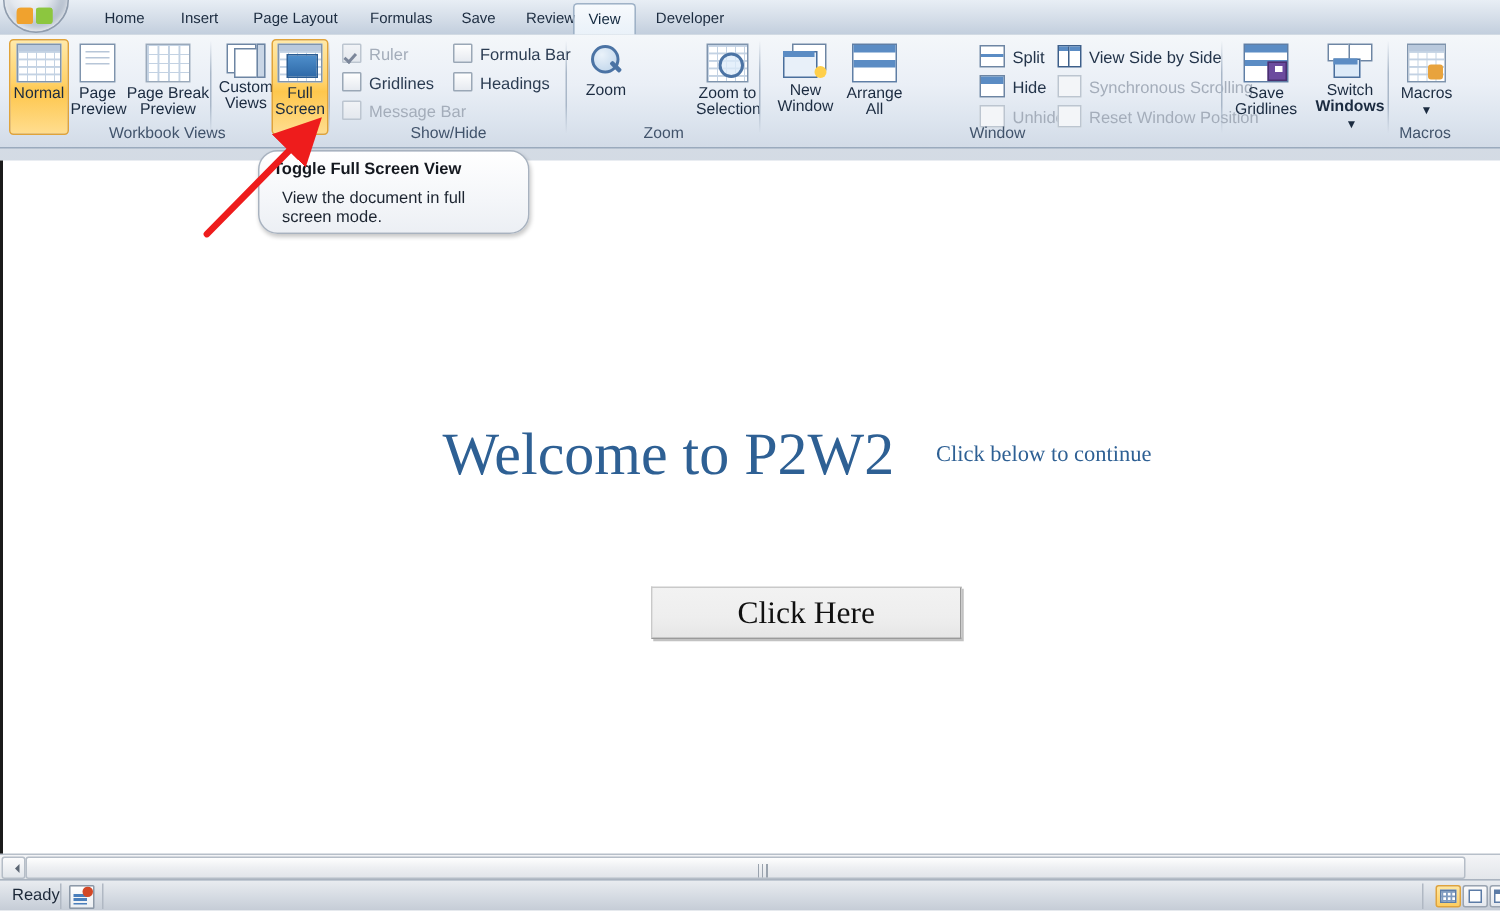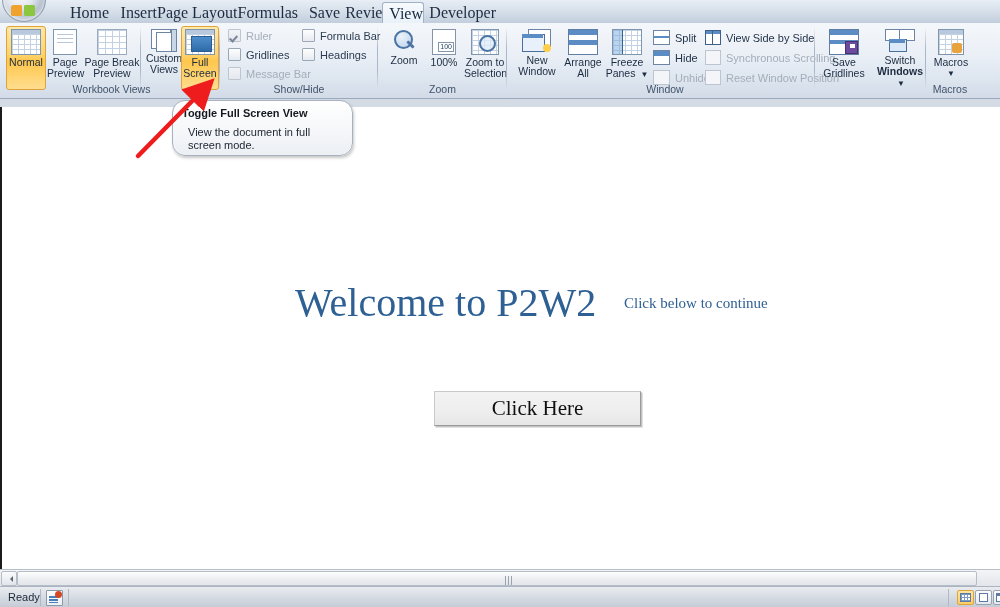--- a/index.html
+++ b/index.html
@@ -23,25 +23,24 @@
     overflow: hidden;
   }
   #tabstrip {
     position: absolute; left: 0; top: 0; height: 23px; width: 1000px;
     background: linear-gradient(#e8eef5 0%, #d4dde8 55%, #c2cedd 100%);
     border-bottom: 1px solid #9aabbf;
   }
   .tab {
     position: absolute; top: 2px; height: 21px;
     line-height: 21px;
-    font-size: 16px; color: #1c2c40;
-    text-align: right;
+    font-size: 10px; color: #1c2c40;
+    text-align: center;
     cursor: default;
     white-space: nowrap;
-    font-family: Liberation Serif, serif;
   }
   .tab.active {
     background: linear-gradient(#f7fafd, #eef4fa 60%, #e9f1f9);
     border: 1px solid #9fb2c7;
     border-bottom: none;
     border-radius: 3px 3px 0 0;
     color: #13293f;
   }
   
   #orb {
@@ -354,28 +353,20 @@
       <div class="bigbtn" style="left:2px;width:42px;height:60px;">
         <span class="ico">
           <span style="display:block;width:24px;height:24px;margin:0 auto;position:relative;">
             <span style="position:absolute;left:2px;top:1px;width:15px;height:15px;border:2px solid #4b73a4;border-radius:50%;background:radial-gradient(circle at 35% 30%, #eaf2fa, #bcd3ea);"></span>
             <span style="position:absolute;left:14px;top:14px;width:9px;height:3px;background:#4b73a4;transform:rotate(45deg);border-radius:1px;"></span>
           </span>
         </span>
         <span class="lbl">Zoom</span>
       </div>
 
-      <div class="bigbtn" style="left:44px;width:38px;height:60px;">
-        <span class="ico">
-          <span style="display:block;width:22px;height:24px;margin:0 auto;position:relative;background:#fff;border:1px solid #8595a9;">
-            <span style="position:absolute;right:1px;bottom:2px;font-size:7px;color:#25405e;border:1px solid #8595a9;padding:0 1px;background:#fff;line-height:8px;">100</span>
-          </span>
-        </span>
-        <span class="lbl">100%</span>
-      </div>
 
       <div class="bigbtn" style="left:83px;width:42px;height:66px;">
         <span class="ico">
           <span class="sheet-ico" style="display:block;margin:0 auto;width:26px;">
             <span class="grid-lines" style="top:0;"></span>
             <span style="position:absolute;left:7px;top:5px;width:13px;height:13px;border:2px solid #4b73a4;border-radius:50%;background:rgba(220,235,250,.75);"></span>
           </span>
         </span>
         <span class="lbl">Zoom to</span>
         <span class="lbl">Selection</span>
@@ -403,34 +394,20 @@
         <span class="ico">
           <span style="display:block;width:28px;height:24px;margin:0 auto;position:relative;background:#fff;border:1px solid #5f7ea5;">
             <span style="position:absolute;left:0;top:0;right:0;height:5px;background:#5b8cc4;"></span>
             <span style="position:absolute;left:0;top:10px;right:0;height:5px;background:#5b8cc4;"></span>
           </span>
         </span>
         <span class="lbl">Arrange</span>
         <span class="lbl">All</span>
       </div>
 
-      <div class="bigbtn" style="left:95px;width:44px;height:60px;">
-        <span class="ico">
-          <span class="sheet-ico" style="display:block;margin:0 auto;width:28px;">
-            <span class="grid-lines" style="top:0;"></span>
-            <span style="position:absolute;left:0;top:0;width:9px;bottom:0;background:rgba(120,170,220,.5);"></span>
-            <span style="position:absolute;left:9px;top:0;bottom:0;width:1px;background:#35618f;"></span>
-          </span>
-        </span>
-        <span class="lbl">Freeze</span>
-        <span class="lbl" style="position:relative;">
-          <span>Panes</span>
-          <span style="font-size:8px;margin-left:2px;">▼</span>
-        </span>
-      </div>
 
       <div class="smallbtn" style="left:144px;top:7px;">
         <span class="sico" style="width:15px;height:13px;background:#fff;border:1px solid #6d85a3;position:relative;">
           <span style="position:absolute;left:0;top:5px;right:0;height:2px;background:#5b8cc4;"></span>
         </span><span>Split</span>
       </div>
       <div class="smallbtn" style="left:144px;top:27px;">
         <span class="sico" style="width:15px;height:13px;background:#fff;border:1px solid #6d85a3;position:relative;">
           <span style="position:absolute;left:0;top:0;right:0;height:5px;background:#5b8cc4;"></span>
         </span><span>Hide</span>

